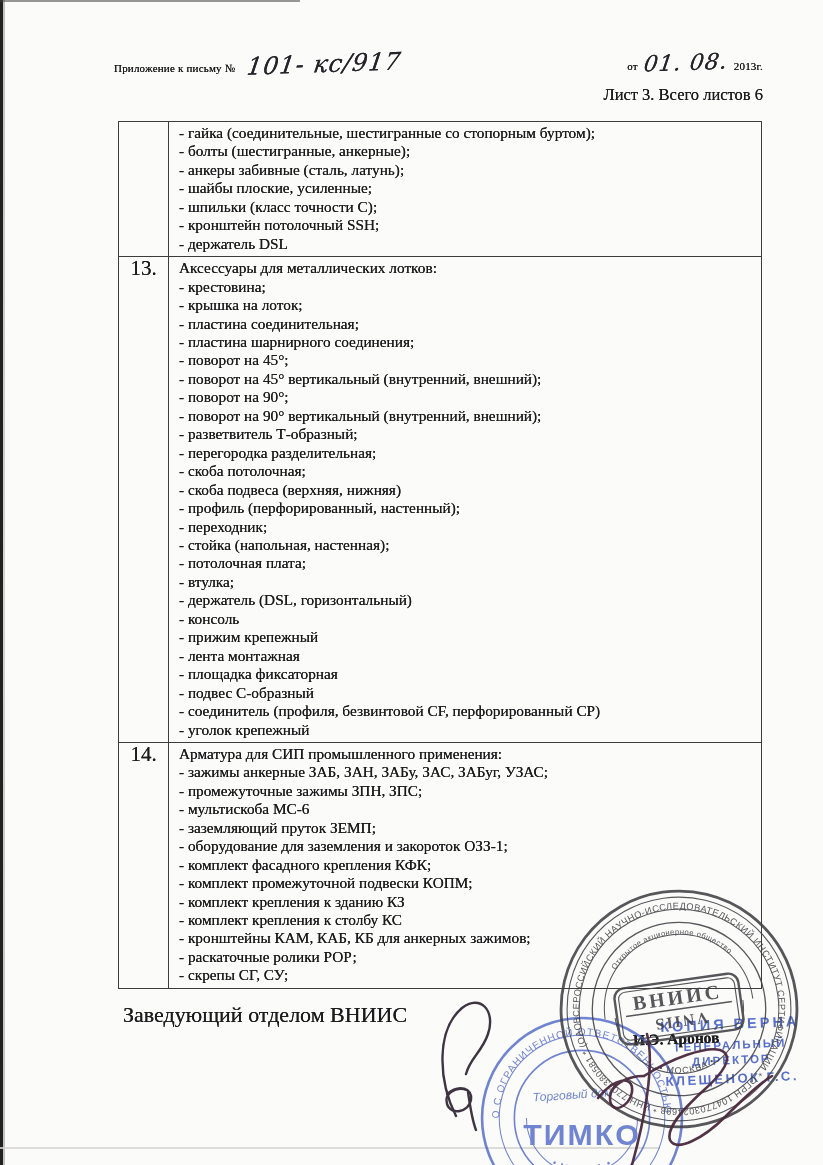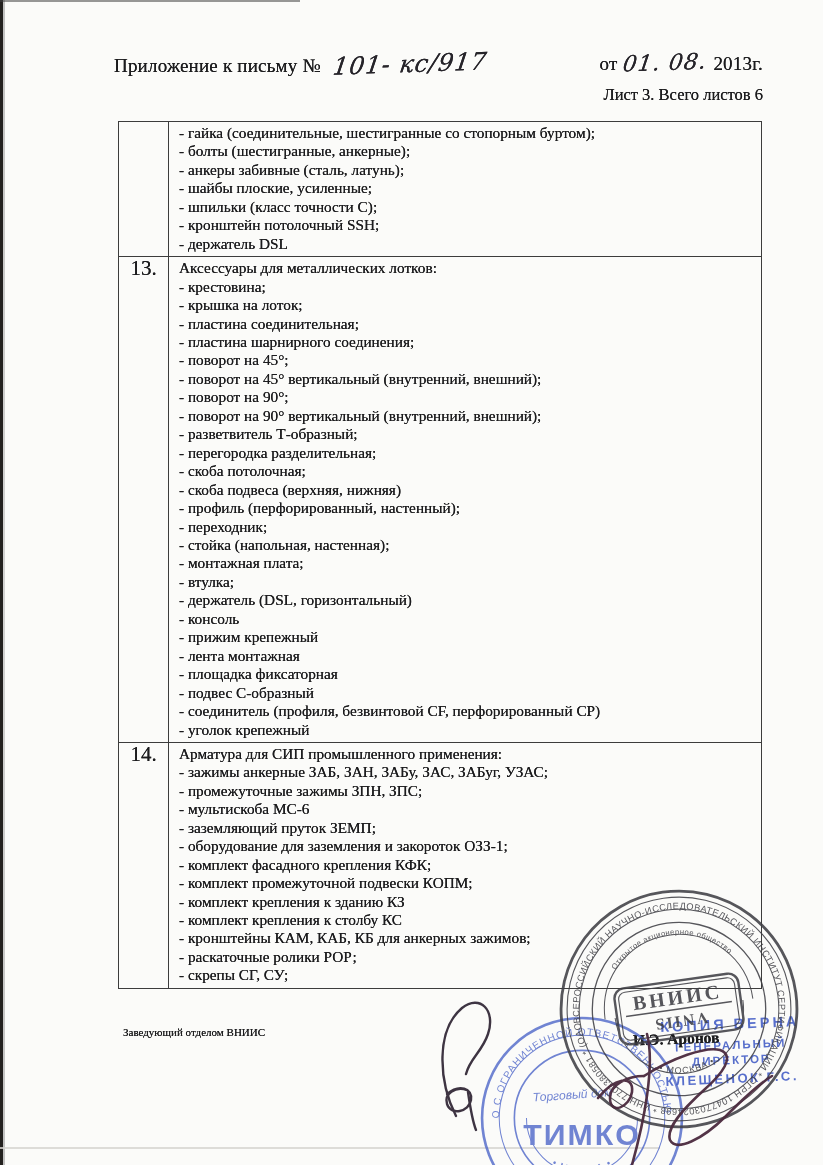--- a/index.html
+++ b/index.html
@@ -12,21 +12,21 @@
   .scan-edge { position:absolute; left:0; top:0; width:3px; height:100%;
     background:#23211f; }
   .scan-edge2 { position:absolute; left:3px; top:0; width:2px; height:100%;
     background:linear-gradient(#888,#aaa,#888); opacity:.5; }
   .scan-top { position:absolute; left:0; top:0; width:300px; height:2px; background:#444; opacity:.55; }
   .scan-line { position:absolute; left:0; top:1147px; width:660px; height:2px;
     background:#d6d4cf; opacity:.8; }
 
   
   .header-left { position:absolute; left:114px; top:50px; white-space:nowrap; }
-  .h-print { font-size:19px; letter-spacing:.2px; text-shadow:0 0 .4px #1c1c1e; }
+  .h-print { font-size:11px; letter-spacing:.2px; text-shadow:0 0 .4px #1c1c1e; }
   .handwrite {
     display:inline-block; font-family:"DejaVu Serif", serif; font-style:italic;
     font-size:24px; transform:rotate(-2deg) skewX(-10deg); letter-spacing:1px;
     color:#26242a; margin-left:8px; text-shadow:0 0 .4px #26242a;
   }
   .header-right { position:absolute; right:60px; top:50px; text-align:right; }
   .header-right .row1 { white-space:nowrap; }
   .header-right .handwrite { font-size:22px; margin:0 2px; }
   .header-right .row2 { margin-top:10px; font-size:16.5px; text-shadow:0 0 .4px #1c1c1e; }
 
@@ -42,21 +42,21 @@
     text-align:center; font-size:21px; padding-top:2px; line-height:18.45px;
     text-shadow:0 0 .4px #1c1c1e;
   }
   .cell.content { flex:1; padding:2px 4px 3px 10px; }
   .cell.content .line {
     font-size:15.3px; line-height:18.45px; white-space:nowrap;
     text-shadow:0 0 .4px #1c1c1e;
   }
 
   
-  .footer-title { position:absolute; left:123px; top:1026px; font-size:11px;
+  .footer-title { position:absolute; left:123px; top:1002px; font-size:22px;
     text-shadow:0 0 .4px #1c1c1e; }
   .signatory { position:absolute; left:633px; top:1030px; font-size:15.5px;
     font-weight:bold; transform:rotate(-2deg); z-index:3; text-shadow:0 0 .4px #1c1c1e; }
 
   
   .copy-stamp {
     position:absolute; left:642px; top:1016px; width:178px; z-index:2;
     transform:rotate(-2.5deg); text-align:center;
     font-family:"Liberation Sans", sans-serif; font-weight:bold;
     color:#4a63c8; opacity:.92;
@@ -120,21 +120,21 @@
           <div class="line">- поворот на 45° вертикальный (внутренний, внешний);</div>
           <div class="line">- поворот на 90°;</div>
           <div class="line">- поворот на 90° вертикальный (внутренний, внешний);</div>
           <div class="line">- разветвитель Т-образный;</div>
           <div class="line">- перегородка разделительная;</div>
           <div class="line">- скоба потолочная;</div>
           <div class="line">- скоба подвеса (верхняя, нижняя)</div>
           <div class="line">- профиль (перфорированный, настенный);</div>
           <div class="line">- переходник;</div>
           <div class="line">- стойка (напольная, настенная);</div>
-          <div class="line">- монтажная плата;</div>
+          <div class="line">- потолочная плата;</div>
           <div class="line">- втулка;</div>
           <div class="line">- держатель (DSL, горизонтальный)</div>
           <div class="line">- консоль</div>
           <div class="line">- прижим крепежный</div>
           <div class="line">- лента монтажная</div>
           <div class="line">- площадка фиксаторная</div>
           <div class="line">- подвес С-образный</div>
           <div class="line">- соединитель (профиля, безвинтовой CF, перфорированный СР)</div>
           <div class="line">- уголок крепежный</div>
         </div>

